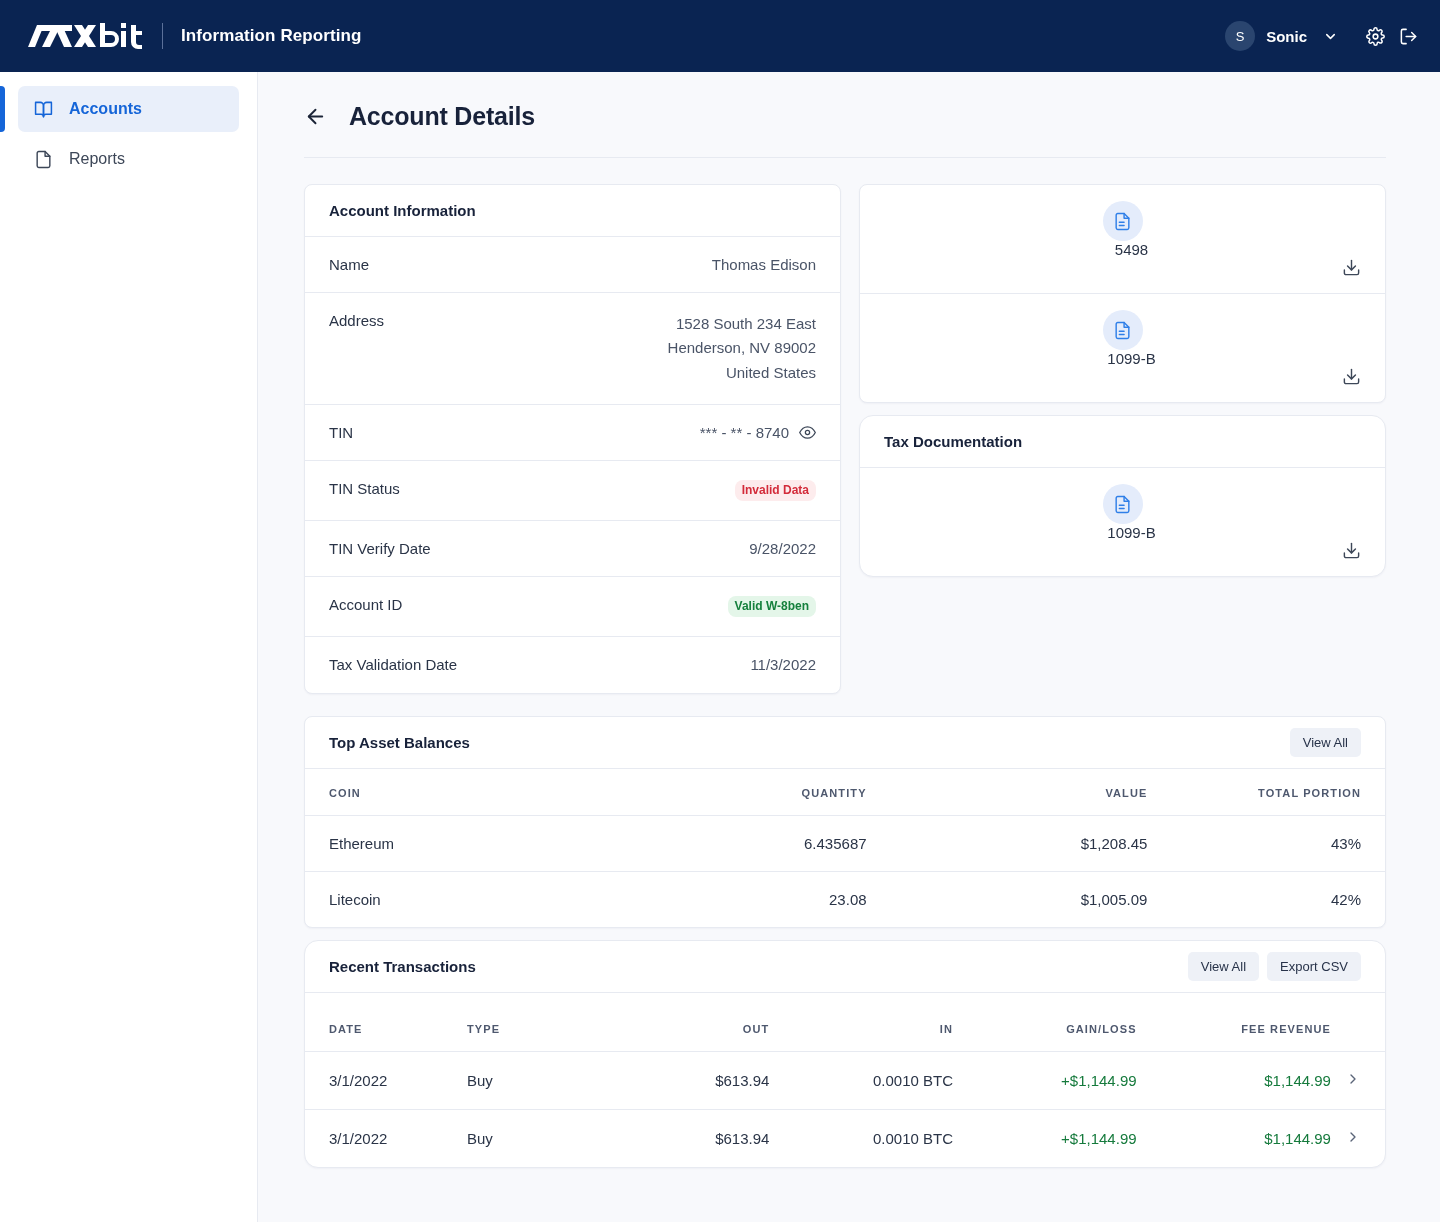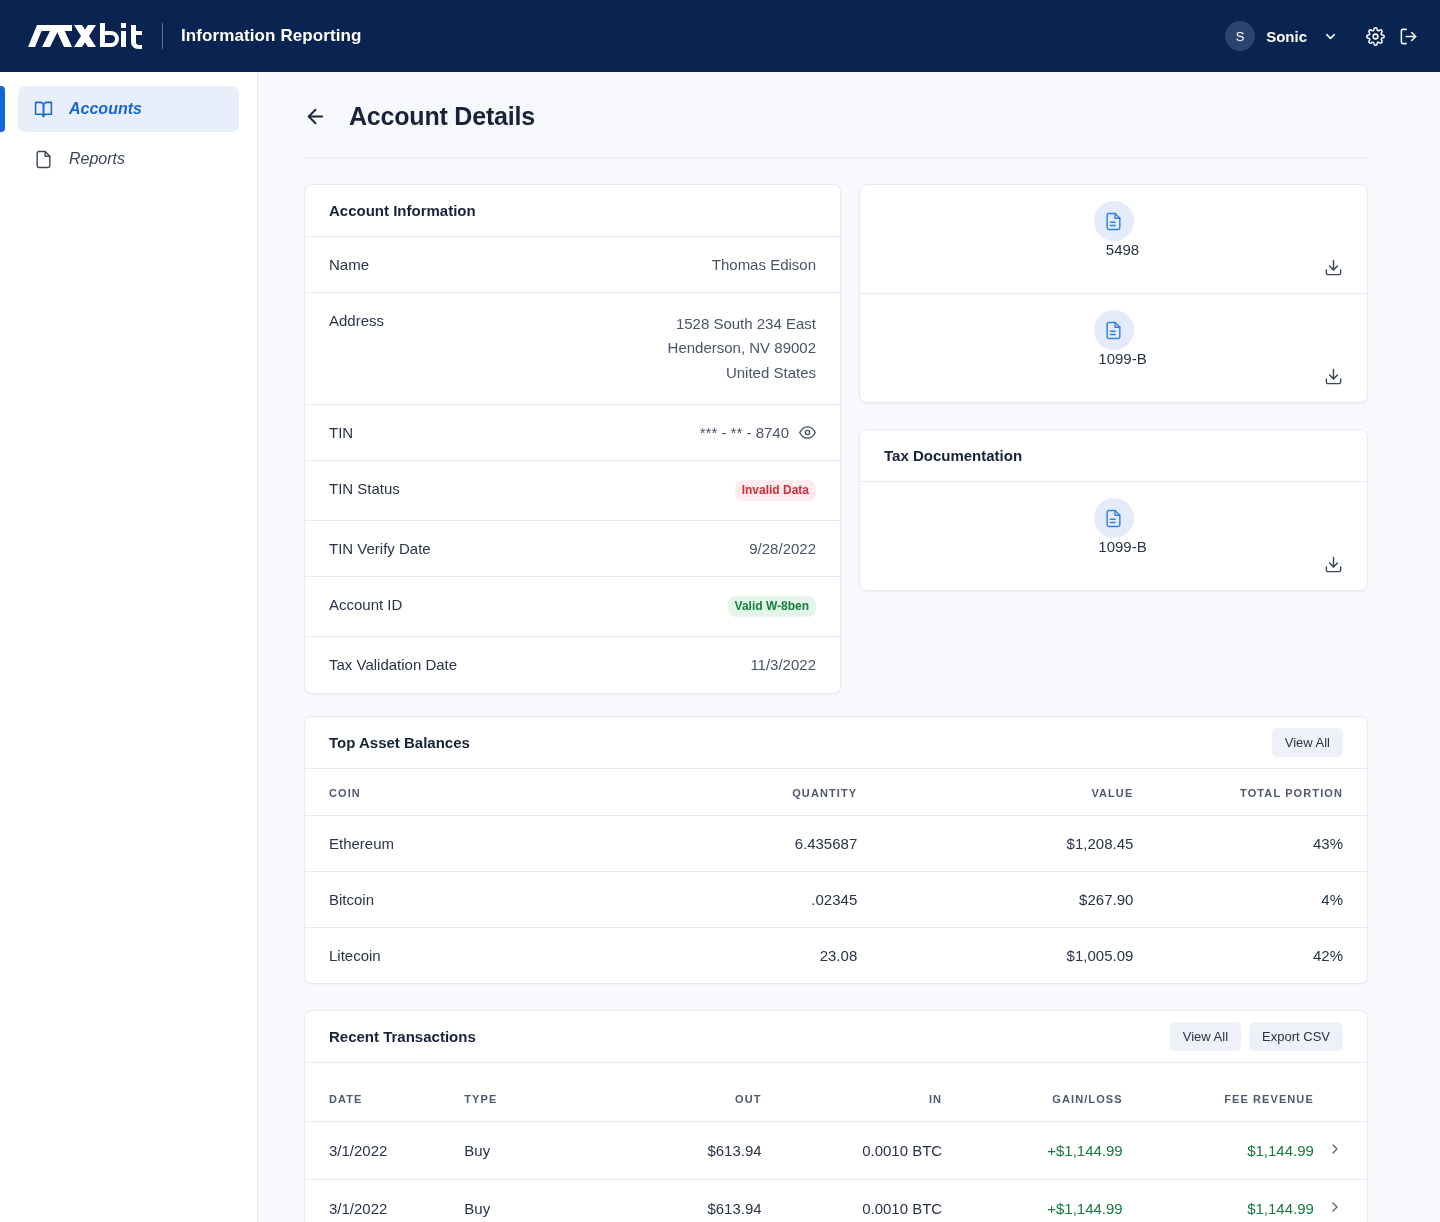--- a/index.html
+++ b/index.html
@@ -86,42 +86,41 @@
     height: 46px;
     margin: 0 18px 4px 18px;
     border-radius: 7px;
     display: flex;
     align-items: center;
     gap: 16px;
     padding-left: 16px;
     cursor: pointer;
     color: #3d4758;
     font-size: 16px;
-    font-style: italic;
   }
   .nav-item.active {
     background: #e9effa;
     color: #1565d8;
     font-weight: bold;
   }
   .nav-item.active .nav-rail {
     position: absolute;
     left: -18px;
     top: 0;
     width: 5px;
     height: 46px;
     background: #1565d8;
     border-radius: 0 4px 4px 0;
   }
   .nav-ico { width: 19px; height: 19px; display: block; flex: 0 0 19px; }
 
   
   .main {
     flex: 1;
-    padding: 0 72px 0 46px;
+    padding: 0 54px 0 46px;
     overflow: hidden;
   }
   .page-head {
     display: flex;
     align-items: center;
     gap: 22px;
     padding: 30px 0 26px 0;
     border-bottom: 1px solid #e7eaf1;
   }
   .back-btn { cursor: pointer; display: flex; align-items: center; color: #1b2437; }
@@ -142,21 +141,21 @@
   .col-right { flex: 1; }
 
   
   .card {
     background: #ffffff;
     border: 1px solid #e7eaf1;
     border-radius: 8px;
     box-shadow: 0 1px 2px rgba(24,36,64,.04);
     overflow: hidden;
   }
-  .card + .card { margin-top: 26px; }
+  .card + .card { margin-top: 12px; border-radius: 14px; }
   .card-head {
     height: 52px;
     padding: 0 24px;
     display: flex;
     align-items: center;
     border-bottom: 1px solid #e7eaf1;
   }
   .card-title {
     font-size: 15px;
     font-weight: bold;
@@ -518,26 +517,20 @@
             <th class="ta-r">VALUE</th>
             <th class="ta-r tbl-pad-r">TOTAL PORTION</th>
           </tr>
         </thead>
         <tbody>
           <tr>
             <td class="ta-l tbl-pad-l">Ethereum</td>
             <td class="ta-r">6.435687</td>
             <td class="ta-r">$1,208.45</td>
             <td class="ta-r tbl-pad-r">43%</td>
-          </tr>
-          <tr>
-            <td class="ta-l tbl-pad-l">Bitcoin</td>
-            <td class="ta-r">.02345</td>
-            <td class="ta-r">$267.90</td>
-            <td class="ta-r tbl-pad-r">4%</td>
           </tr>
           <tr>
             <td class="ta-l tbl-pad-l">Litecoin</td>
             <td class="ta-r">23.08</td>
             <td class="ta-r">$1,005.09</td>
             <td class="ta-r tbl-pad-r">42%</td>
           </tr>
         </tbody>
       </table>
     </section>

